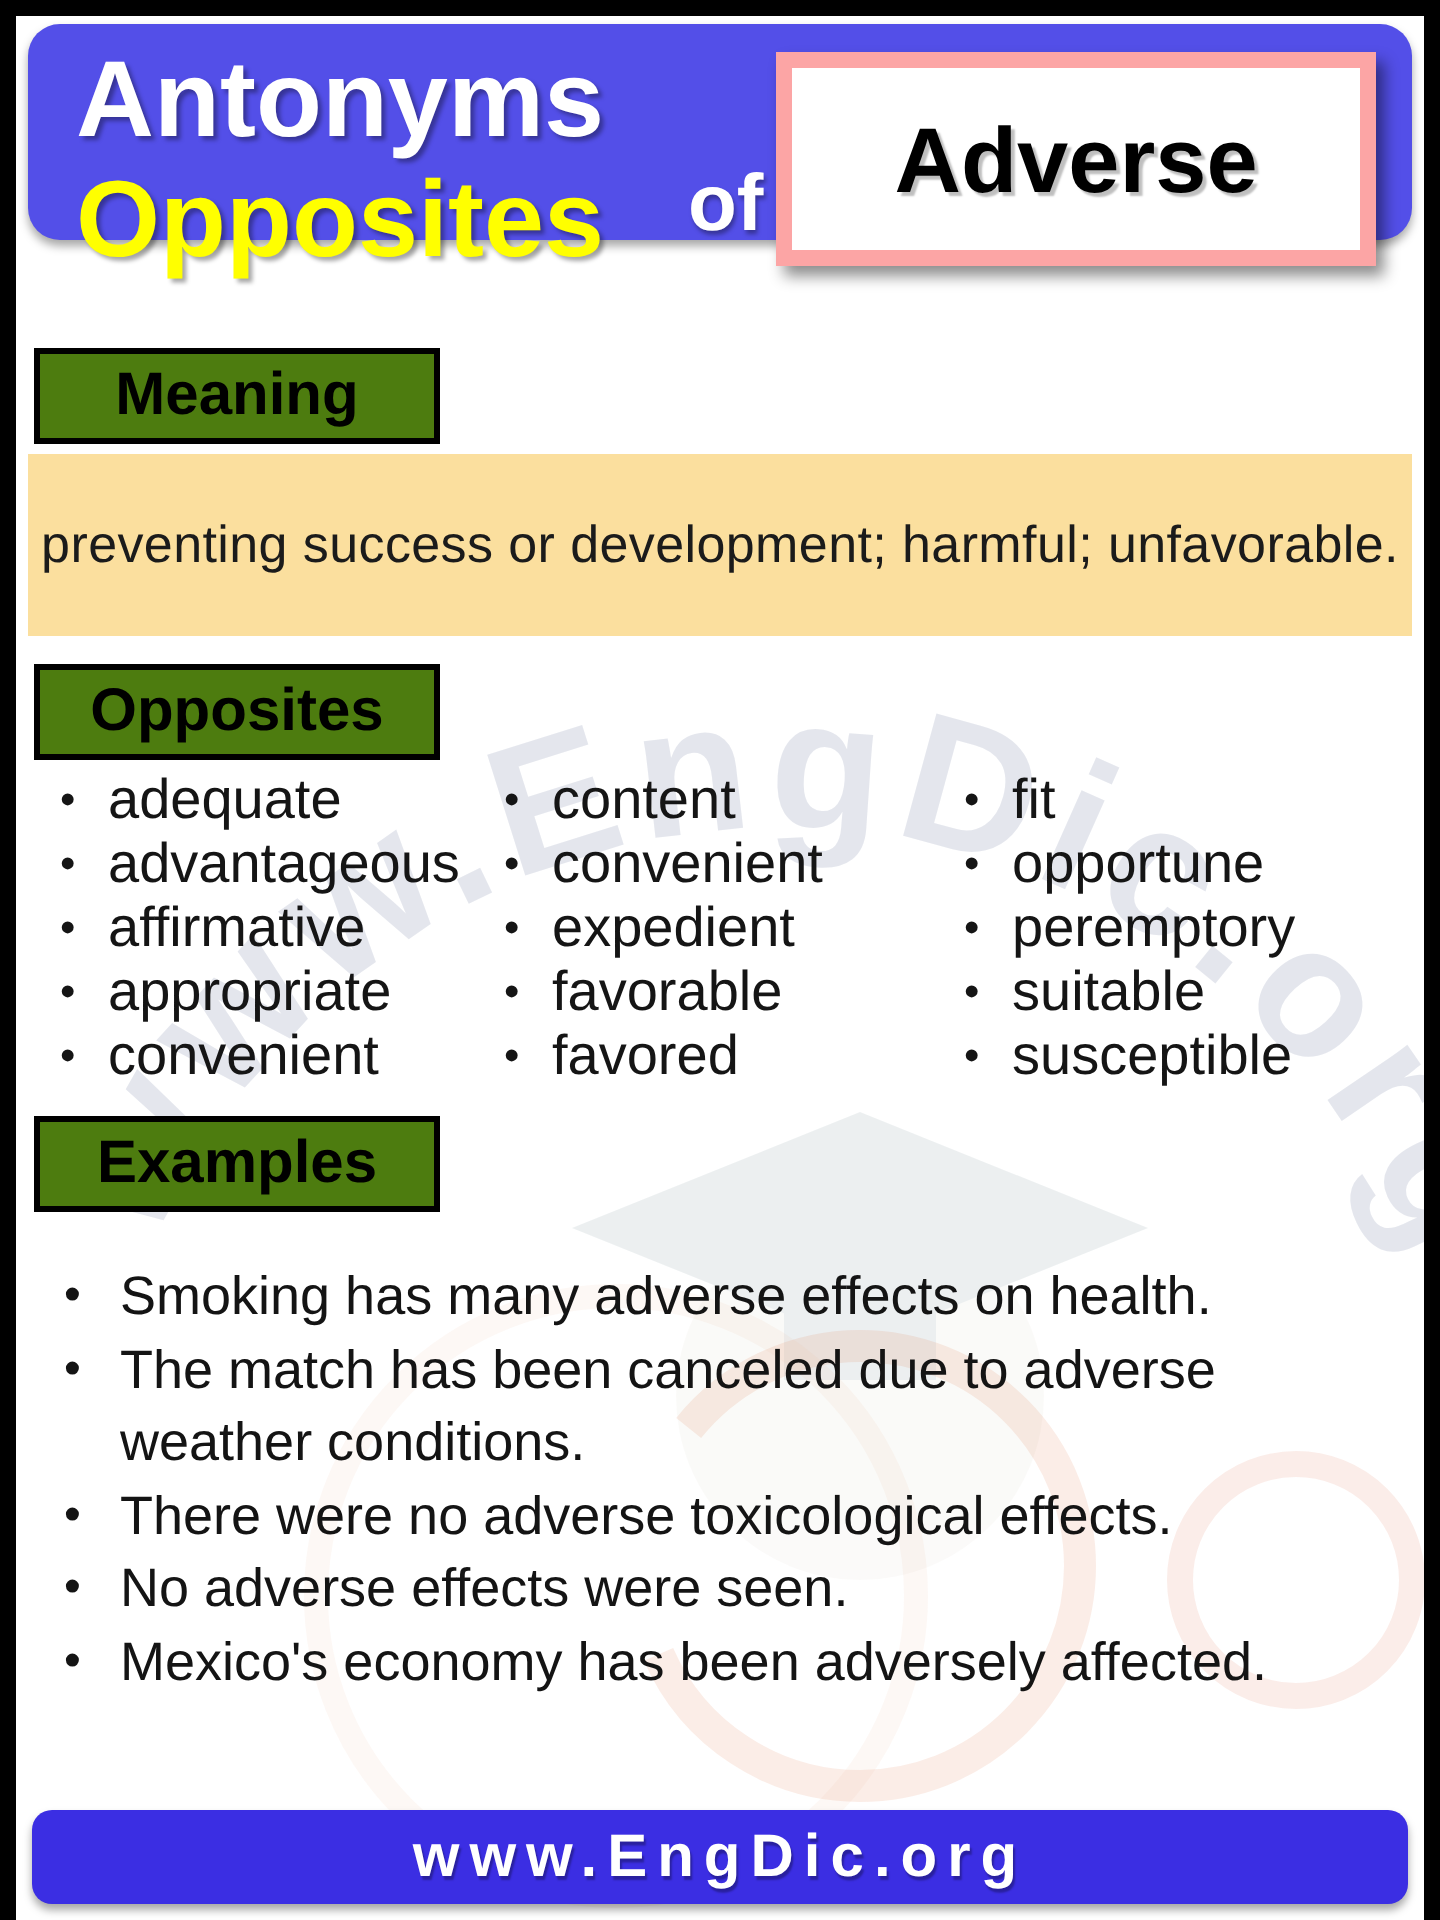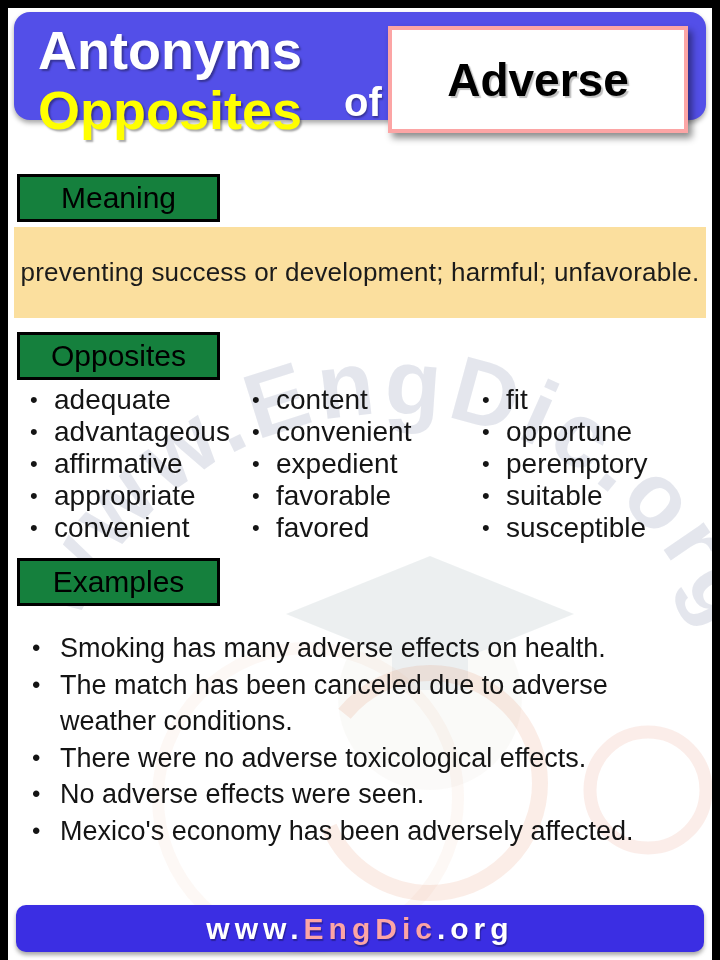--- a/index.html
+++ b/index.html
@@ -32,34 +32,34 @@
   }
   .title-antonyms{color:#ffffff;display:block;}
   .title-opposites{color:#ffff00;display:block;}
   .header-of{
     position:absolute;left:330px;top:68px;
     color:#ffffff;font-size:40px;font-weight:bold;
     text-shadow:1px 2px 2px rgba(0,0,0,0.35);
   }
   .word-box{
     position:absolute;left:374px;top:14px;width:300px;height:107px;
-    background:#ffffff;border:4px solid #fca5a5;
+    background:#ffffff;border:8px solid #fca5a5;
     box-shadow:4px 5px 7px rgba(0,0,0,0.45);
     display:flex;align-items:center;justify-content:center;
   }
   .word-box-text{
     font-size:46px;font-weight:bold;color:#000;
     text-shadow:2px 2px 1px rgba(0,0,0,0.25);
   }
   
   .section-label{
     position:absolute;left:9px;width:203px;height:48px;
-    background:#15803d;border:3px solid #000;
+    background:#4d7c0f;border:3px solid #000;
     display:flex;align-items:center;justify-content:center;
-    font-size:30px;font-weight:normal;color:#000;
+    font-size:30px;font-weight:bold;color:#000;
   }
   .label-meaning{top:166px;}
   .label-opposites{top:324px;}
   .label-examples{top:550px;}
   
   .meaning-box{
     position:absolute;left:6px;top:219px;width:692px;height:91px;
     background:#fbdf9e;
     display:flex;align-items:center;justify-content:center;
   }
@@ -98,21 +98,21 @@
     background:#3b2ee3;border-radius:10px;
     box-shadow:0 3px 4px rgba(0,0,0,0.35);
     display:flex;align-items:center;justify-content:center;
   }
   .footer-url{
     font-size:30px;font-weight:bold;letter-spacing:5px;
     text-shadow:1px 2px 1px rgba(0,0,0,0.3);
     cursor:pointer;
   }
   .url-white{color:#ffffff;}
-  .url-yellow{color:#fca5a5;margin-top:20px;}
+  .url-yellow{color:#ffffff;margin-top:20px;}
 </style>
 </head>
 <body>
 
 <div class="page">
 
   <svg class="watermark" viewBox="0 0 704 952">
     <defs>
       <path id="wm-arc" d="M 60 640 A 340 340 0 0 1 720 700" fill="none"></path>
     </defs>

